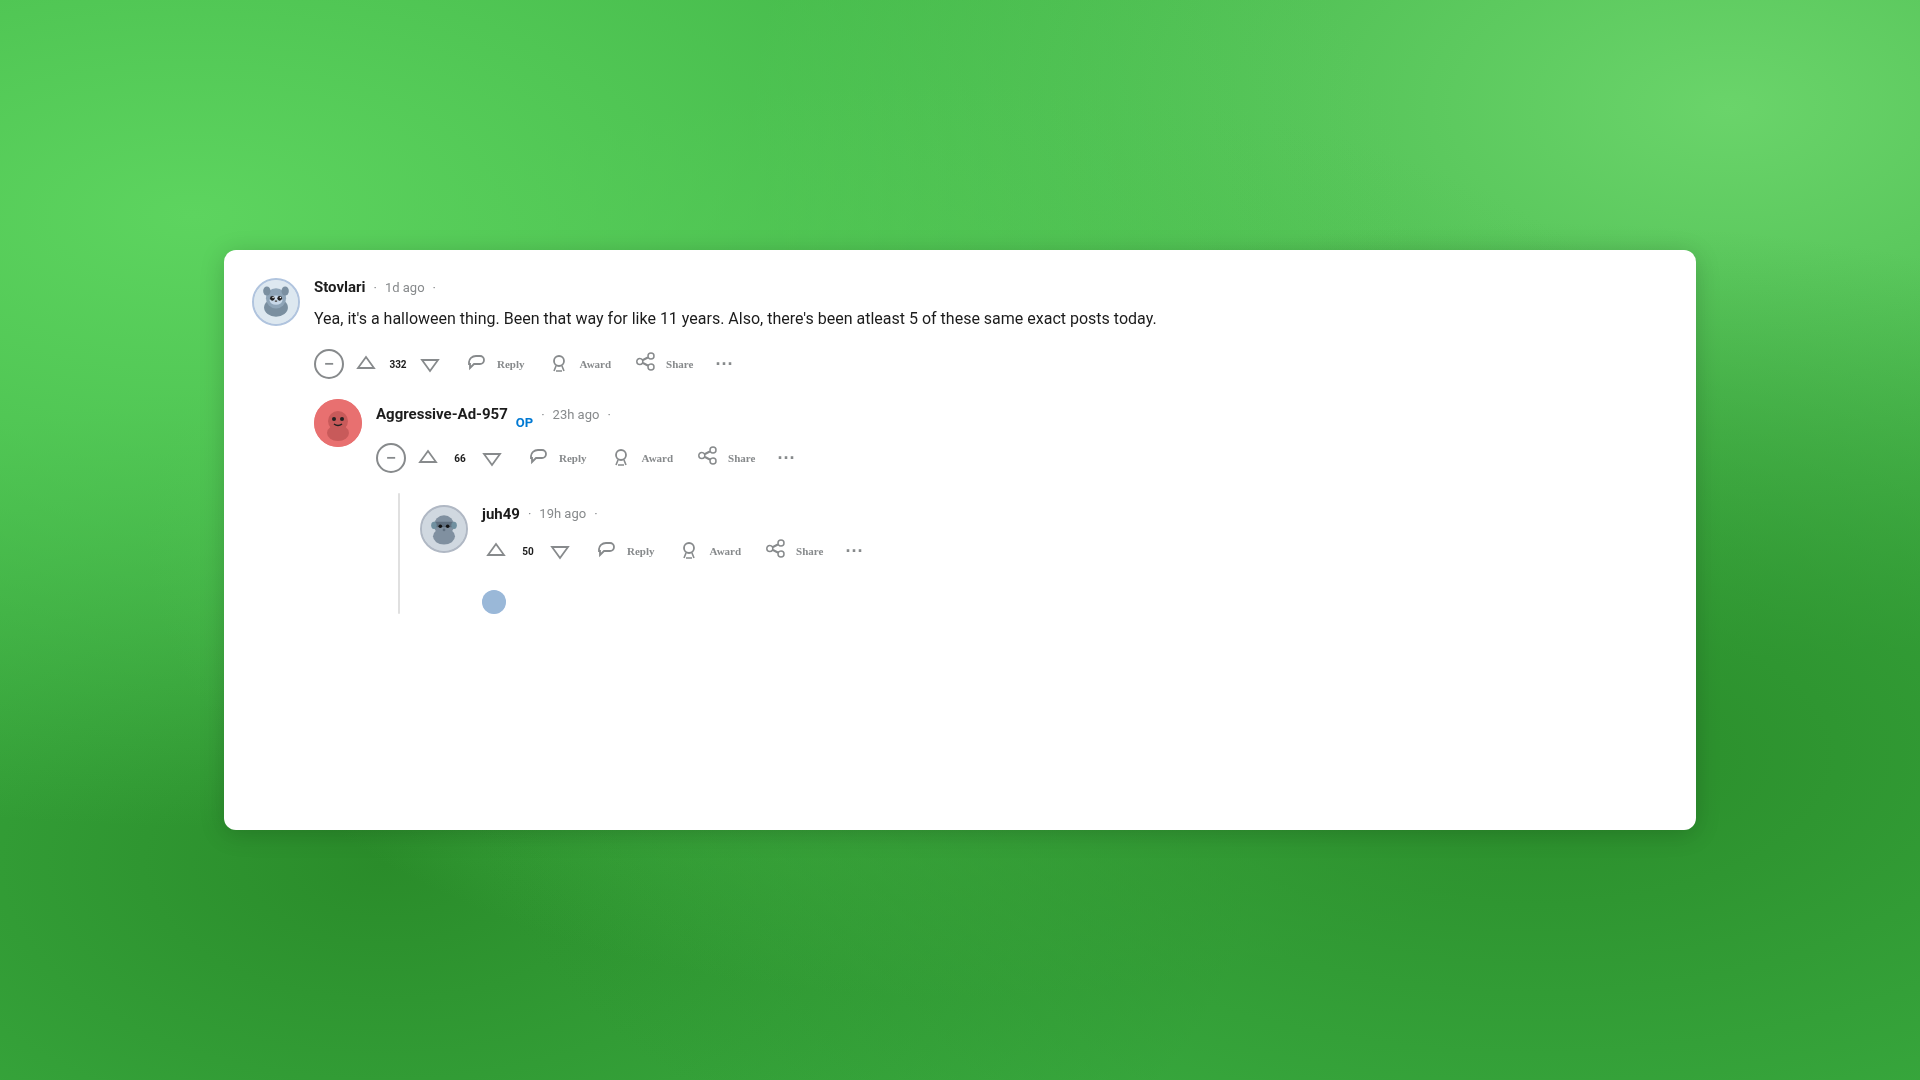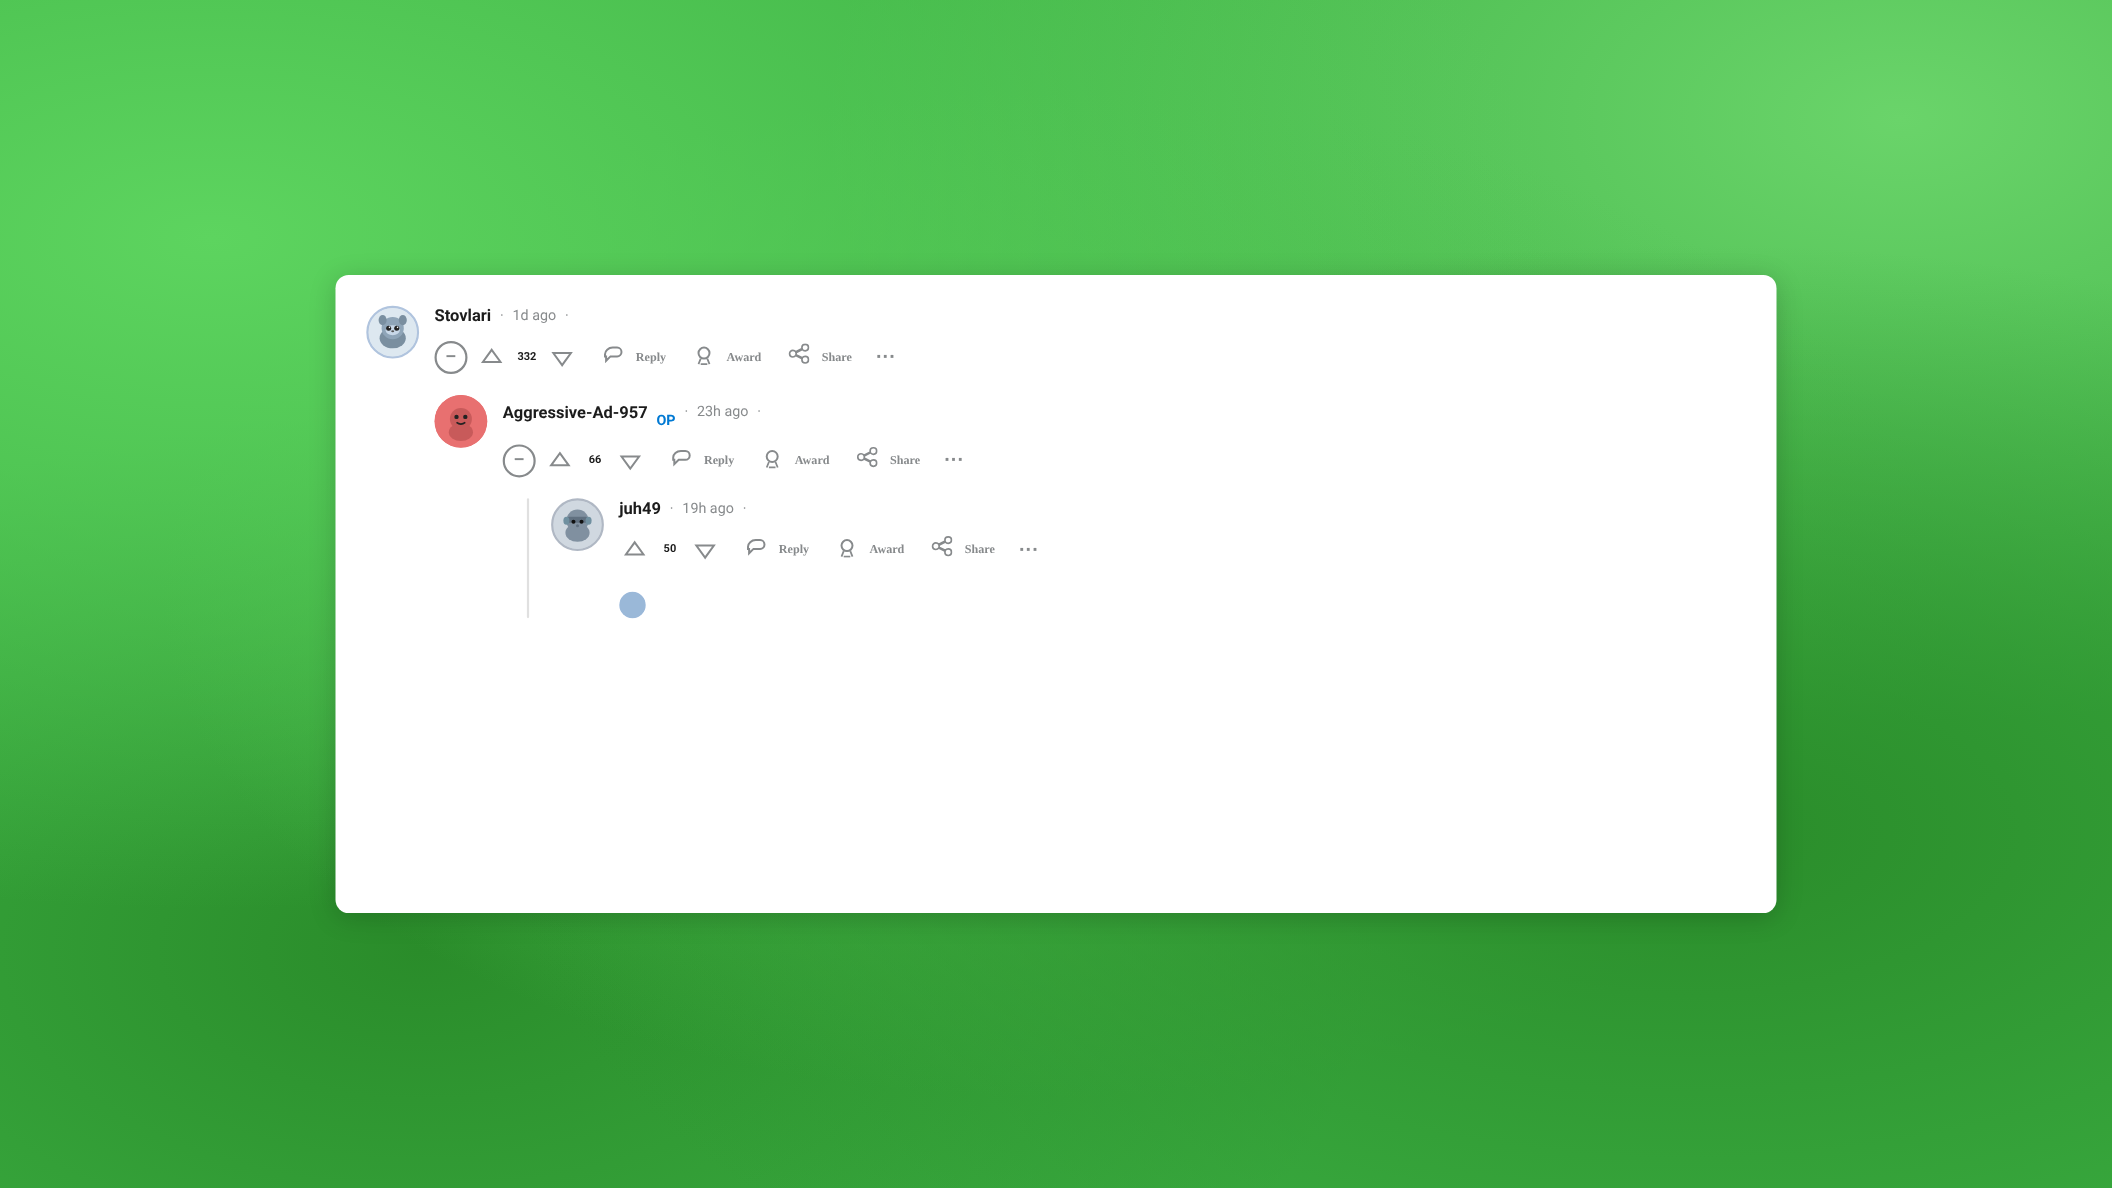--- a/index.html
+++ b/index.html
@@ -16,21 +16,21 @@
         radial-gradient(ellipse at 20% 80%, #2a8c2a 0%, transparent 40%);
       display: flex;
       align-items: center;
       justify-content: center;
       font-family: -apple-system, BlinkMacSystemFont, 'Segoe UI', Roboto, sans-serif;
     }
 
     .card {
       background: #ffffff;
       border-radius: 12px;
-      width: 1310px;
+      width: 1472px;
       min-height: 580px;
       padding: 28px 28px 20px 28px;
       box-shadow: 0 4px 24px rgba(0,0,0,0.18);
       overflow: hidden;
     }
 
     
     .comment-top {
       display: flex;
       flex-direction: row;
@@ -273,20 +273,21 @@
     </div>
 
     <div class="comment-body">
       <div class="comment-header">
         <span class="username">Stovlari</span>
         <span class="dot">·</span>
         <span class="timestamp">1d ago</span>
         <span class="dot">·</span>
       </div>
 
+      <div class="comment-text">Yea, it's a halloween thing. Been that way for like 11 years. Also, there's been atleast 5 of these same exact posts today.</div>
 
       <div class="action-bar">
         <button class="collapse-btn">−</button>
 
         <div class="vote-section">
           <button class="vote-btn">
             <svg width="20" height="20" viewBox="0 0 20 20" fill="none" xmlns="http://www.w3.org/2000/svg">
               <path d="M10 3L18 14H2L10 3Z" stroke="#878a8c" stroke-width="1.8" fill="none"></path>
             </svg>
           </button>
@@ -401,21 +402,21 @@
                   <span>Share</span>
                 </button>
 
                 <button class="more-btn">···</button>
               </div>
 
               <div class="nested-thread-container">
                 <div class="nested-thread-line"></div>
                 <div class="nested-nested-comments">
 
-                  <div class="comment-top" style="margin-top:0;">
+                  <div class="comment-top" style="margin-top:12px;">
                     <div class="avatar avatar-juh49">
                       <svg viewBox="0 0 48 48" xmlns="http://www.w3.org/2000/svg">
                         <circle cx="24" cy="24" r="24" fill="#d0d8e0"></circle>
 
                         <circle cx="24" cy="20" r="11" fill="#8090a0"></circle>
                         <ellipse cx="24" cy="32" rx="12" ry="9" fill="#8090a0"></ellipse>
 
                         <rect x="13" y="16" width="22" height="6" rx="3" fill="#607080"></rect>
 
                         <circle cx="20" cy="21" r="2" fill="#111"></circle>

